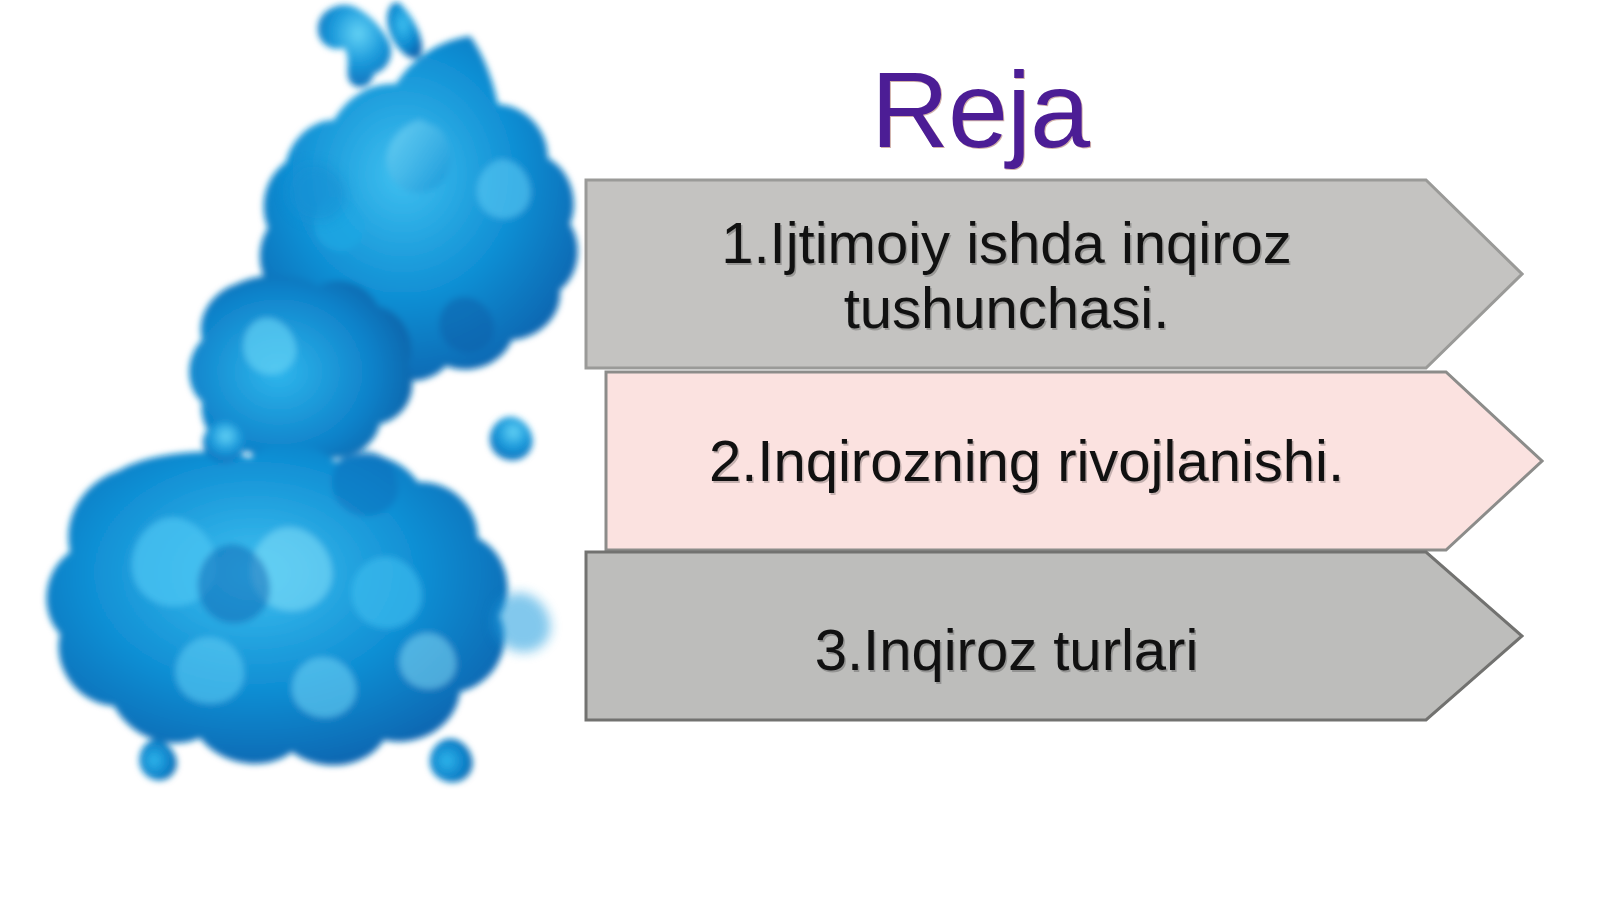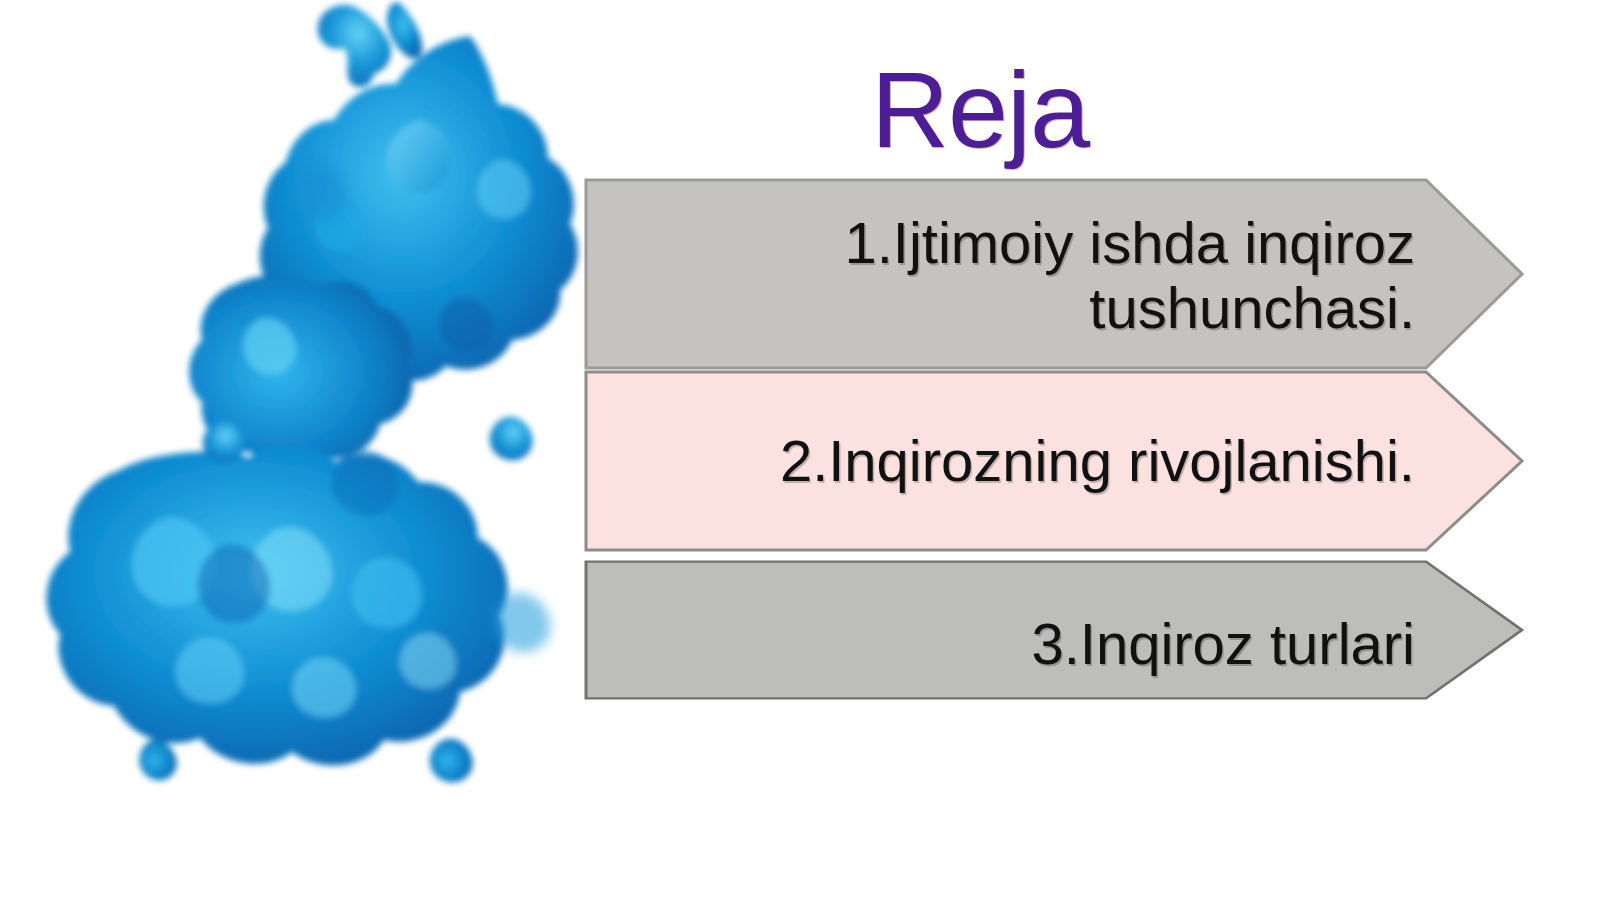--- a/index.html
+++ b/index.html
@@ -68,32 +68,32 @@
     top: 0;
     width: 100%;
     height: 100%;
   }
   .chev-label {
     position: relative;
     z-index: 2;
     width: 845px;
     padding: 0 14px 0 14px;
     box-sizing: border-box;
-    text-align: right;
+    text-align: center;
     color: #111111;
     font-size: 58px;
     line-height: 1.12;
     font-weight: 400;
     text-shadow: 1.5px 1.5px 0 rgba(0,0,0,0.22);
   }
 
   
   .chev-1 { top: 0px;   height: 192px; }
-  .chev-2 { top: 192px; height: 182px; }
-  .chev-3 { top: 382px; height: 140px; }
+  .chev-2 { top: 192px; height: 182px; margin-left: 20px; }
+  .chev-3 { top: 372px; height: 172px; }
 
   .chev-1 .chev-label { padding-top: 4px; }
   .chev-3 .chev-label { padding-top: 28px; }
 </style>
 </head>
 <body>
 
 <div id="slide">
 
   <div class="ink-art">

